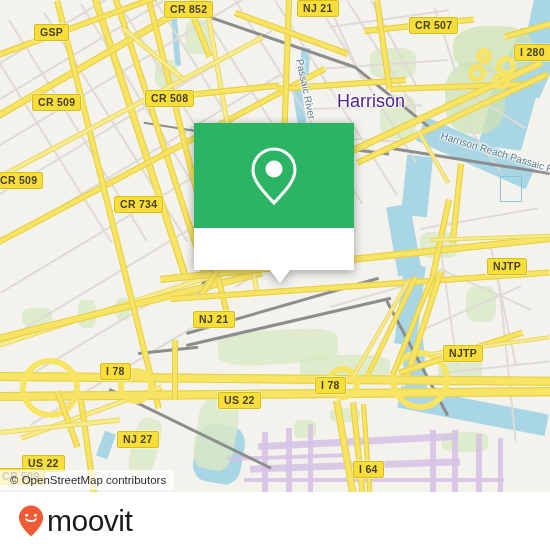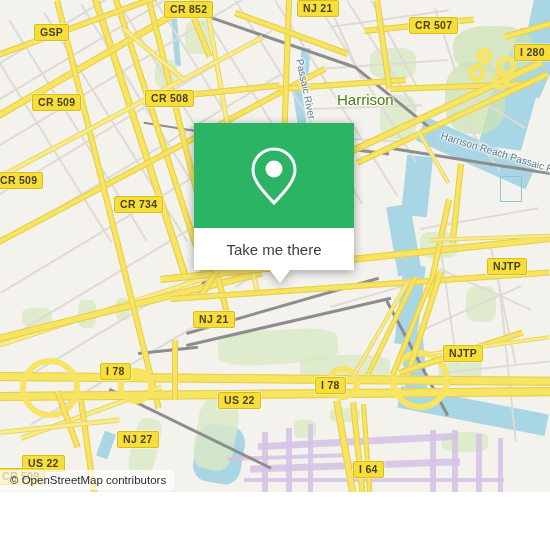--- a/index.html
+++ b/index.html
@@ -38,21 +38,21 @@
   .rail{ position:absolute; background:#8d8d8d; transform-origin:0 0; }
 
   
   .shield{
     position:absolute; background:#f7de3a; border:1.5px solid #d9bd18;
     color:#4a4129; font-size:10.5px; font-weight:bold; letter-spacing:.3px;
     padding:1px 5px 2px; border-radius:2px; white-space:nowrap;
     line-height:12px; box-shadow:0 0 0 1px rgba(255,255,255,.35);
   }
   .placelabel{
-    position:absolute; color:#4d7c0f; font-size:15px; white-space:nowrap;
+    position:absolute; color:#4c1d95; font-size:18px; white-space:nowrap;
     text-shadow:1px 1px 2px #fff,-1px -1px 2px #fff,1px -1px 2px #fff,-1px 1px 2px #fff;
   }
   .waterlabel{
     position:absolute; color:#5e7b88; font-size:10px; white-space:nowrap;
     font-style:normal; transform-origin:0 0;
     text-shadow:1px 1px 2px #fff,-1px -1px 2px #fff,1px -1px 2px #fff,-1px 1px 2px #fff;
   }
 
   
   #callout{
@@ -305,21 +305,29 @@
   </div>
 
   <div id="callout">
     <div id="callout-head">
       <svg width="52" height="64" viewBox="0 0 52 64">
         <path d="M26 5 C14.4 5 5 14.4 5 26 C5 38 18 50 26 59 C34 50 47 38 47 26 C47 14.4 37.6 5 26 5 Z" fill="none" stroke="#ffffff" stroke-width="3"></path>
         <circle cx="26" cy="25" r="8.5" fill="#ffffff"></circle>
       </svg>
     </div>
     <div id="callout-foot">
-      <span>Take me there</span>
       <div id="callout-tail"></div>
     </div>
   </div>
 
   <div id="footer">
+    <div id="brand">
+      <svg id="brand-pin" viewBox="0 0 26 32">
+        <path d="M13 0.6 C6.2 0.6 0.9 6 0.9 12.8 C0.9 21.2 13 31.4 13 31.4 C13 31.4 25.1 21.2 25.1 12.8 C25.1 6 19.8 0.6 13 0.6 Z" fill="#ee5b34"></path>
+        <circle cx="8.6" cy="10.2" r="1.5" fill="#ffffff"></circle>
+        <circle cx="17.4" cy="10.2" r="1.5" fill="#ffffff"></circle>
+        <path d="M8.2 14.2 C9.8 16.6 16.2 16.6 17.8 14.2" fill="none" stroke="#ffffff" stroke-width="1.9" stroke-linecap="round"></path>
+      </svg>
+      <span id="brand-text">moovit</span>
+    </div>
   </div>
 
 </div>
 
 </body></html>

